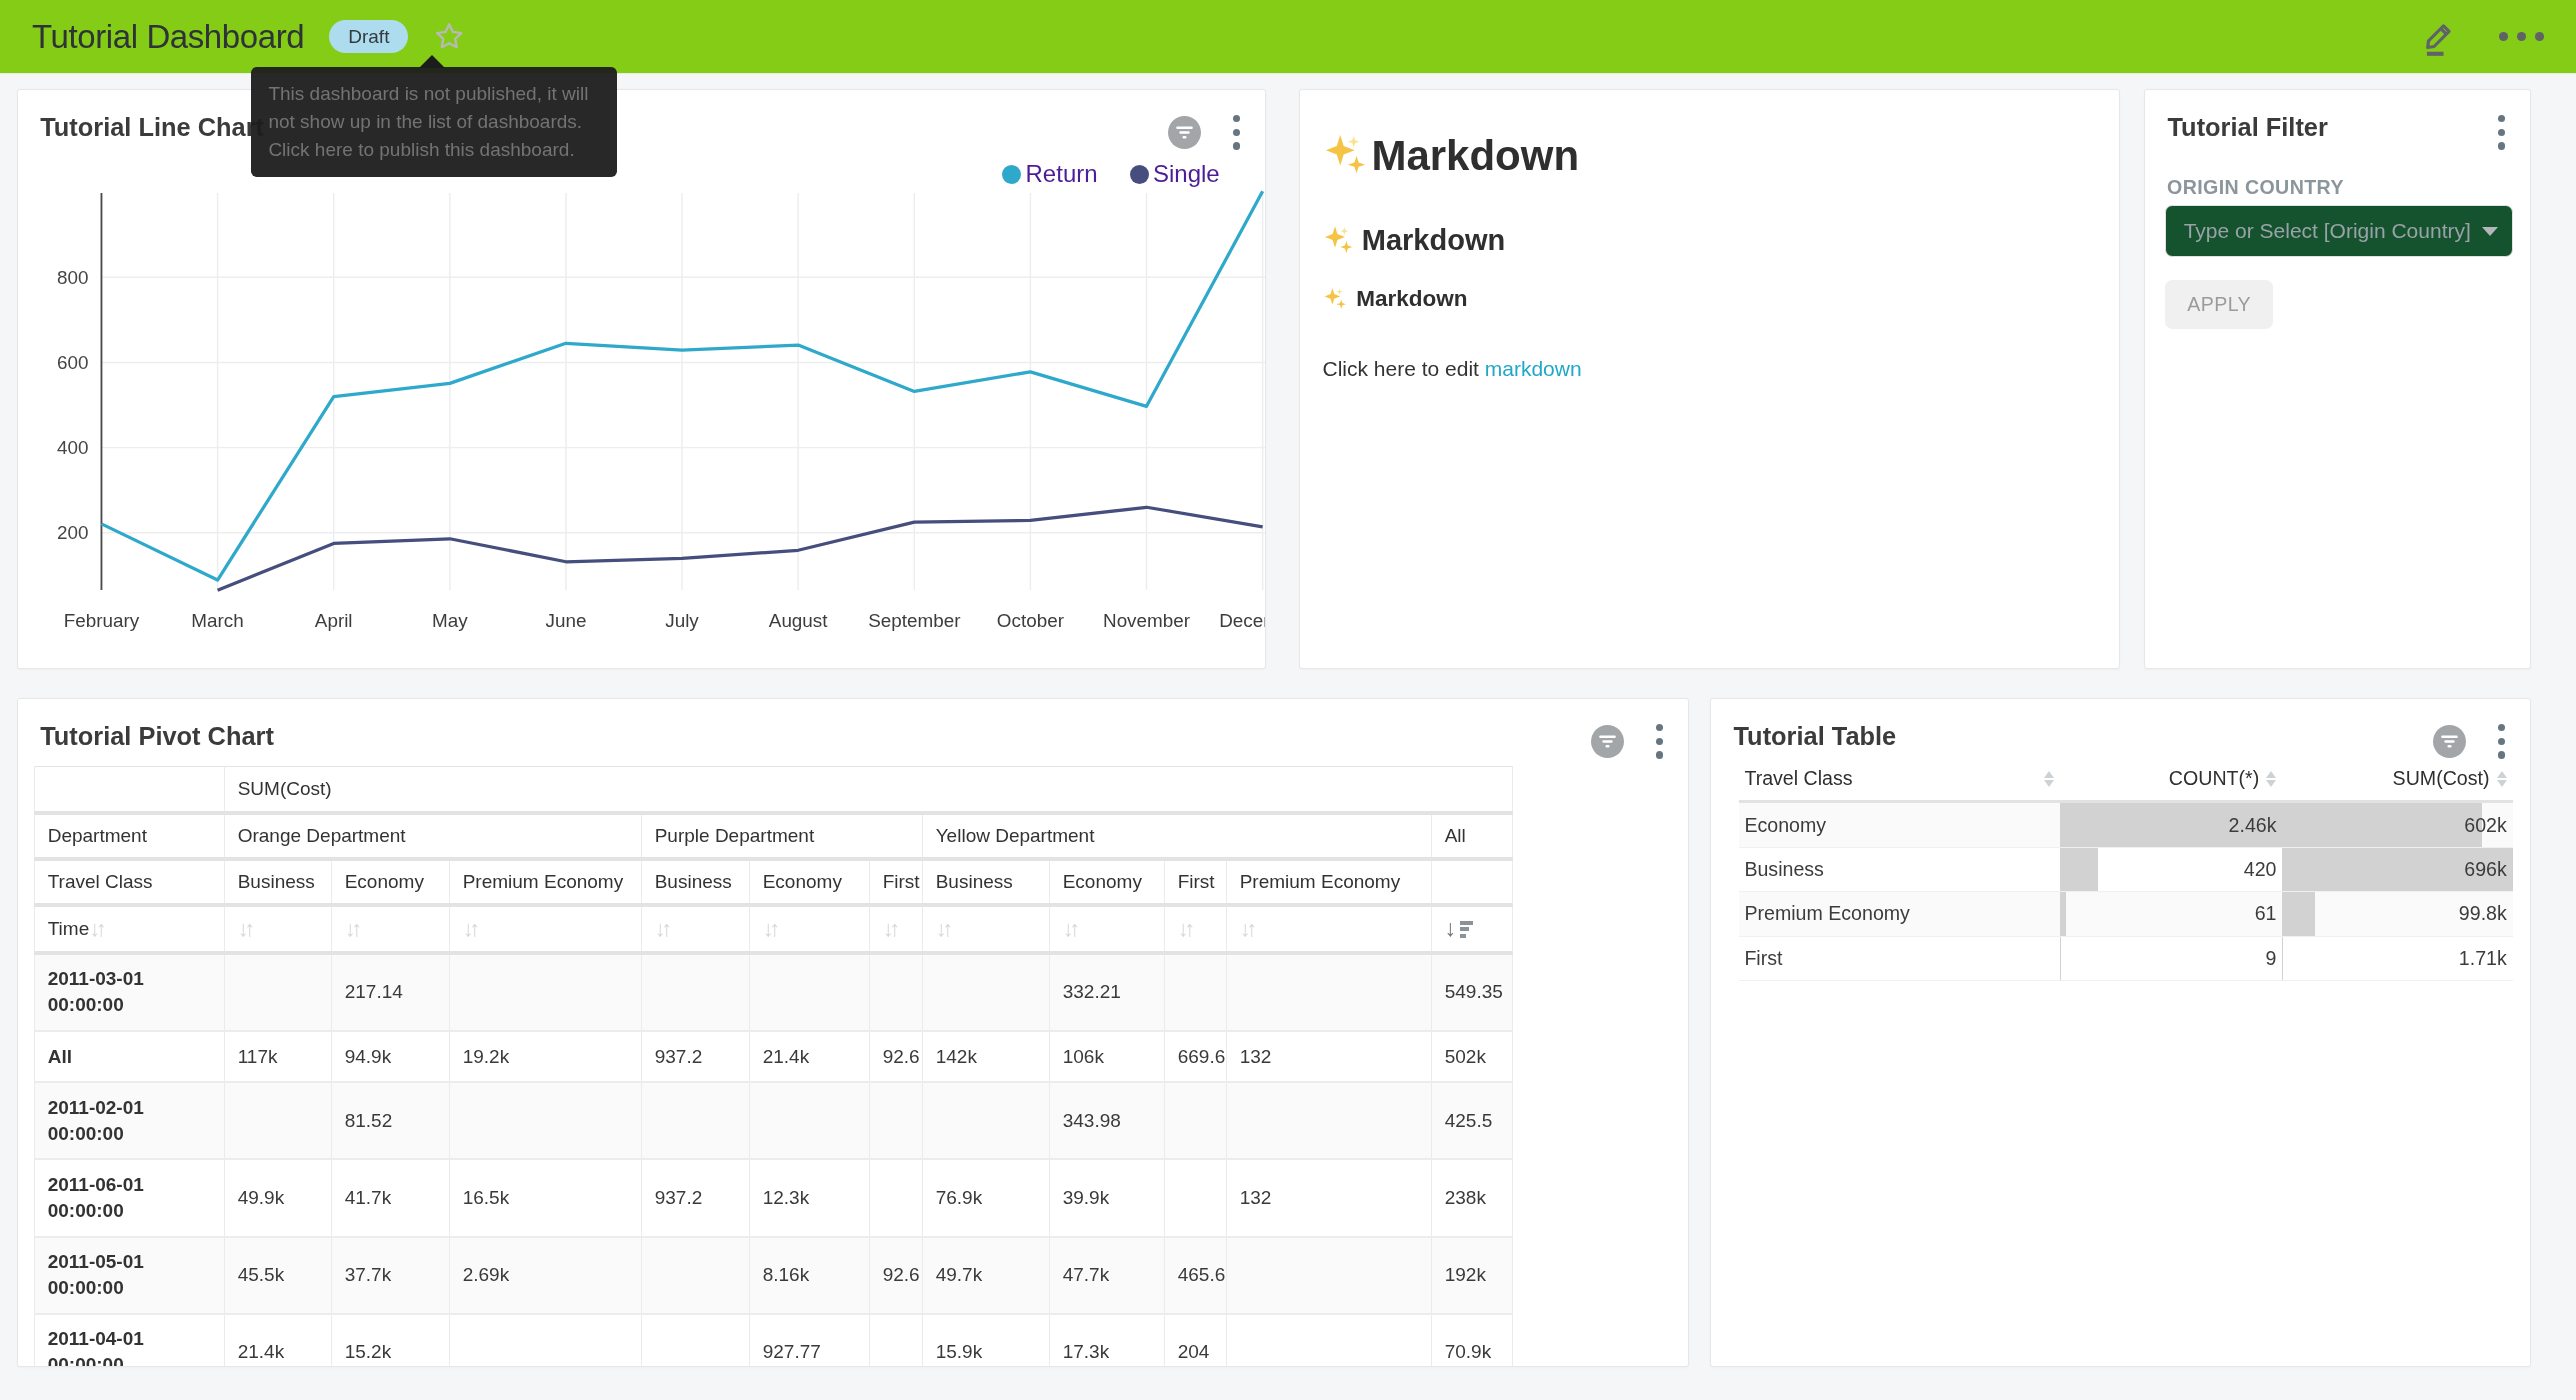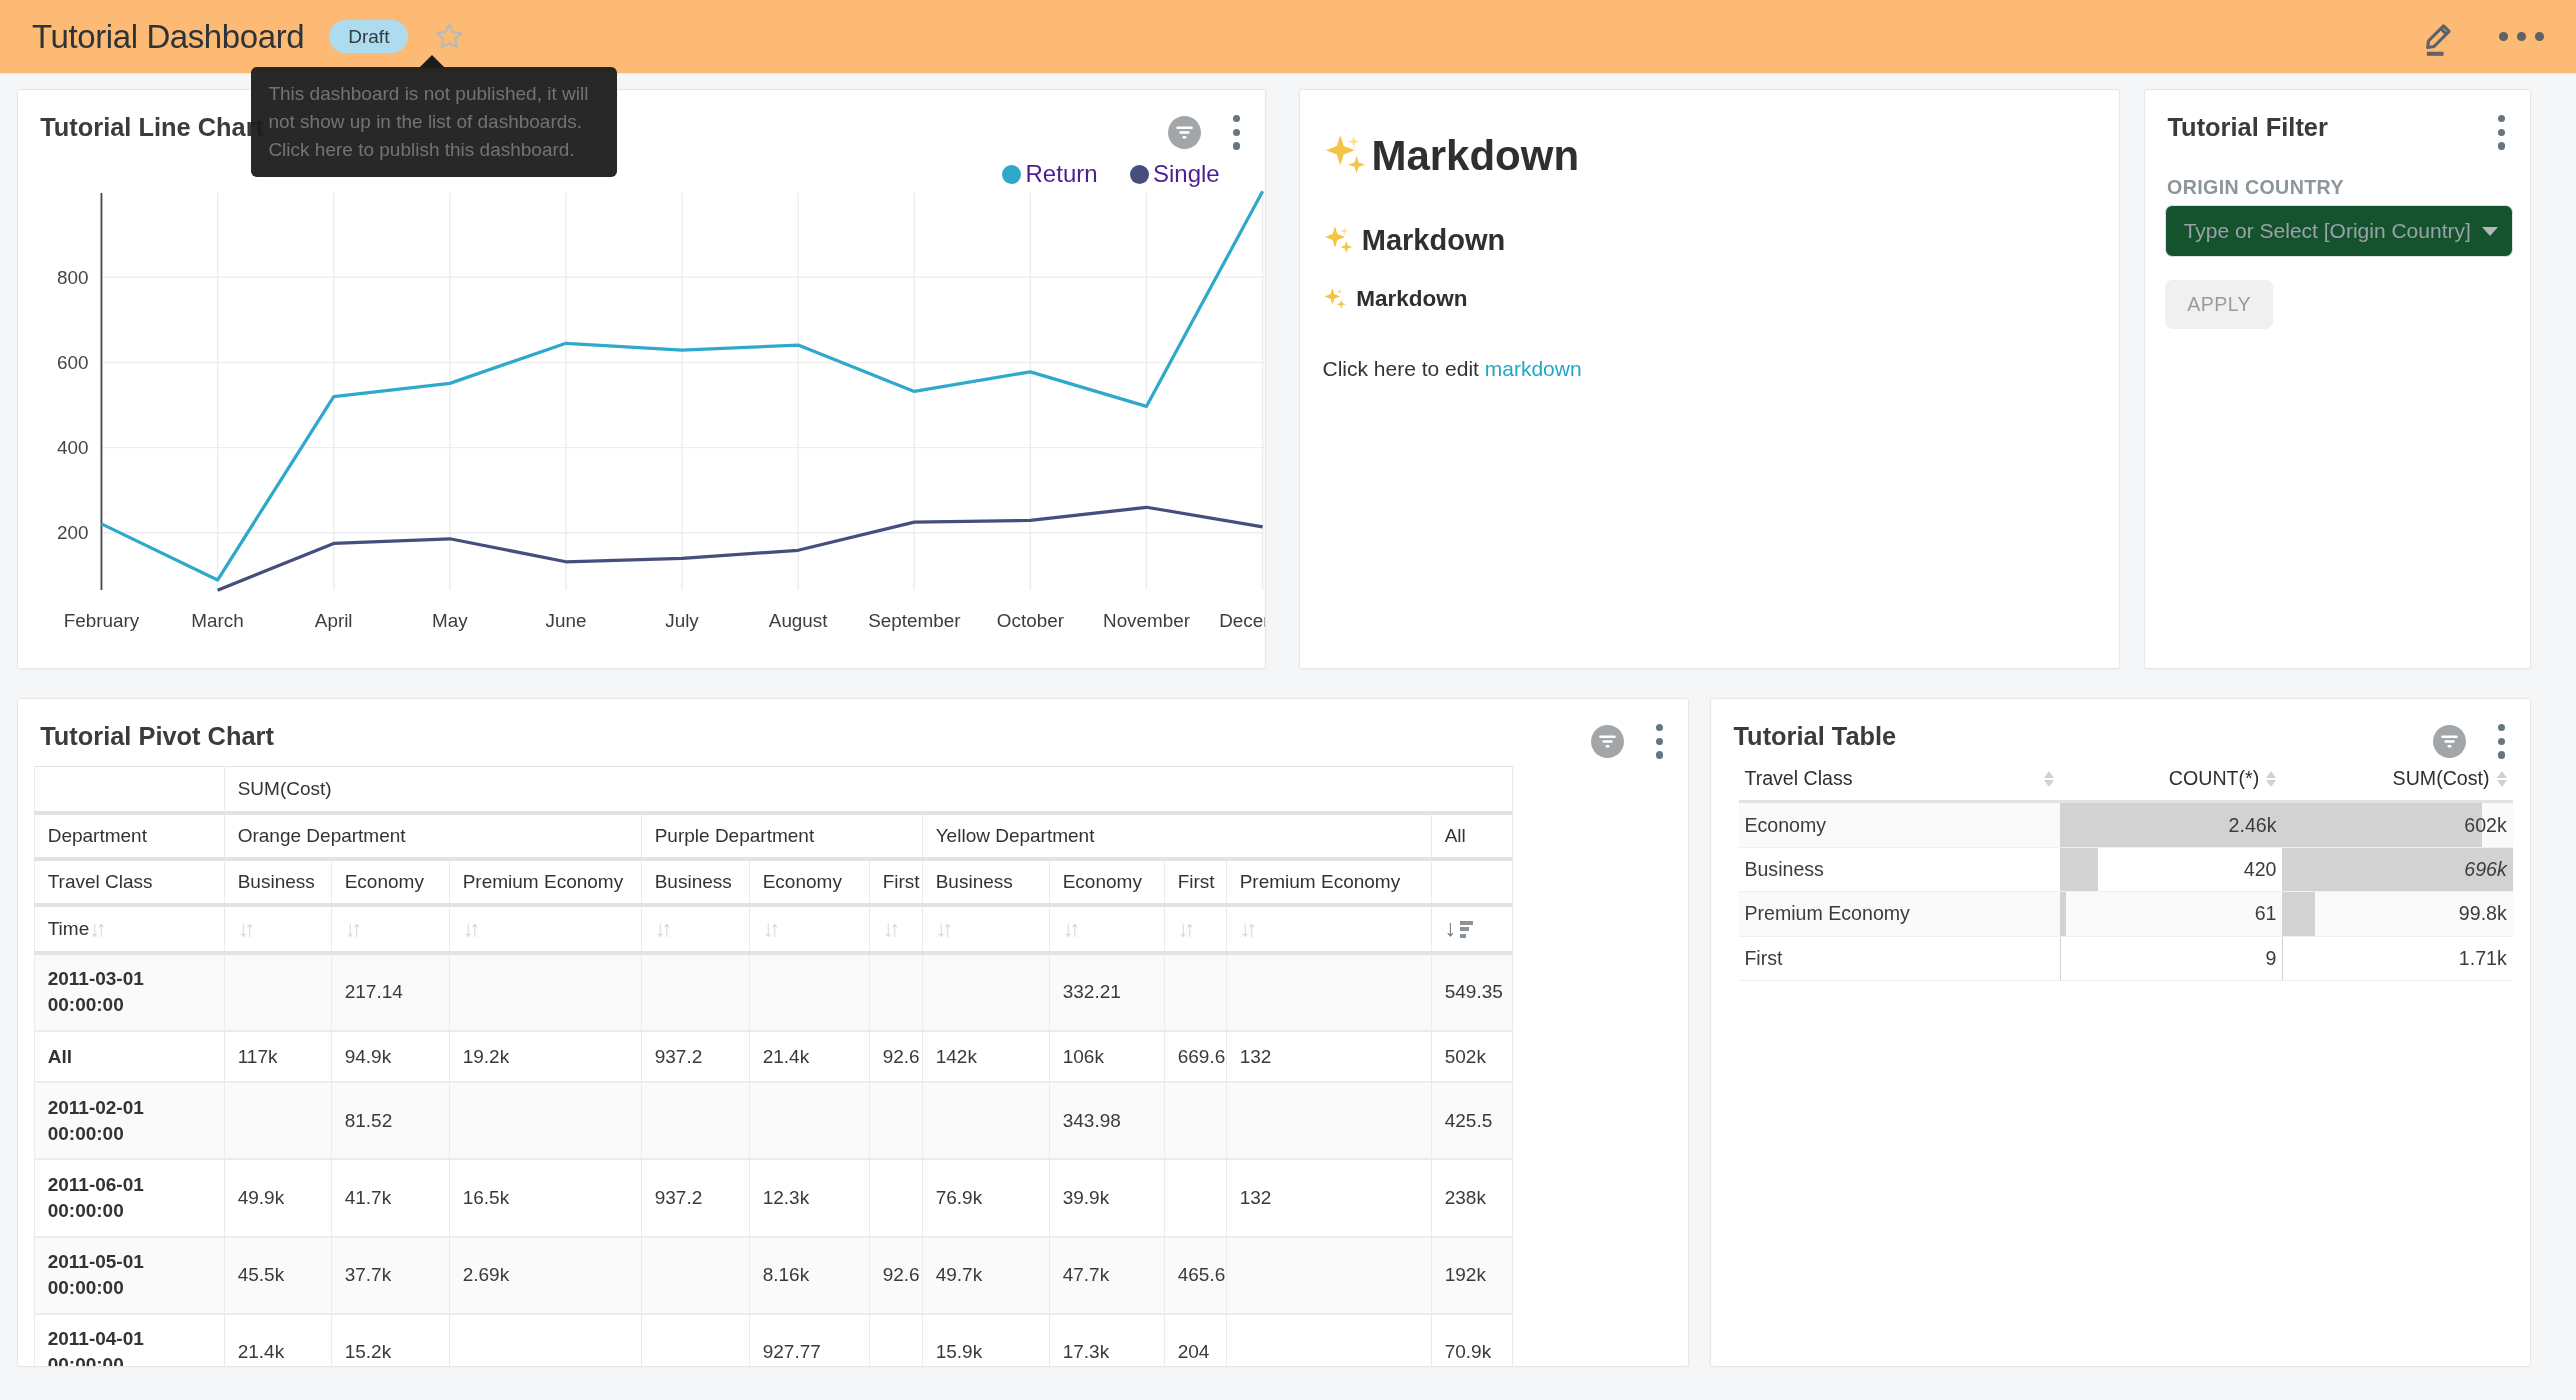--- a/index.html
+++ b/index.html
@@ -1,21 +1,21 @@
 <!DOCTYPE html>
 <html style="font-size:11.6px"><head>
 <meta charset="utf-8">
 <style>
   * { margin:0; padding:0; box-sizing:border-box; }
   html,body { width:2576px; height:1400px; }
   body { font-family:"Liberation Sans", sans-serif; background:#f5f6f7; color:#333; overflow:hidden; }
   #stage { position:relative; width:2576px; height:1400px; }
 
   
-  .topbar { position:absolute; left:0; top:0; width:2576px; height:74px; background:#fdba74;
+  .topbar { position:absolute; left:0; top:0; width:2576px; height:74px; background:#84cc16;
             border-bottom:1.5px solid #e8e8e8; display:flex; align-items:center; padding:0 32px; }
   .dash-title { font-size:33px; font-weight:500; color:#2e3338; letter-spacing:-0.4px; }
   .draft-pill { margin-left:25px; background:#aedcef; color:#343b40; font-size:19px;
                 padding:5.8px 19px; border-radius:29px; cursor:pointer; }
   .star-btn { margin-left:26px; display:flex; align-items:center; cursor:pointer; }
   .topbar-right { margin-left:auto; display:flex; align-items:center; gap:42px; }
   .icon-btn { cursor:pointer; display:flex; align-items:center; }
   .dots-h { display:flex; gap:9.4px; }
   .dots-h i { width:8.7px; height:8.7px; border-radius:50%; background:#5f6368; }
 
@@ -476,21 +476,21 @@
         </thead>
         <tbody id="ttable-body">
             <tr class="stripe">
               <td>Economy</td>
               <td class="num" style="background-image: linear-gradient(to right, rgb(210, 210, 210) 100%, rgba(0, 0, 0, 0) 100%);">2.46k</td>
               <td class="num" style="background-image: linear-gradient(to right, rgb(210, 210, 210) 86.5%, rgba(0, 0, 0, 0) 86.5%);">602k</td>
             </tr>
             <tr>
               <td>Business</td>
               <td class="num" style="background-image: linear-gradient(to right, rgb(210, 210, 210) 17%, rgba(0, 0, 0, 0) 17%);">420</td>
-              <td class="num" style="background-image: linear-gradient(to right, rgb(210, 210, 210) 100%, rgba(0, 0, 0, 0) 100%); font-style: italic;">696k</td>
+              <td class="num" style="background-image: linear-gradient(to right, rgb(210, 210, 210) 100%, rgba(0, 0, 0, 0) 100%);">696k</td>
             </tr>
             <tr class="stripe">
               <td>Premium Economy</td>
               <td class="num" style="background-image: linear-gradient(to right, rgb(210, 210, 210) 2.5%, rgba(0, 0, 0, 0) 2.5%);">61</td>
               <td class="num" style="background-image: linear-gradient(to right, rgb(210, 210, 210) 14.3%, rgba(0, 0, 0, 0) 14.3%);">99.8k</td>
             </tr>
             <tr>
               <td>First</td>
               <td class="num" style="background-image: linear-gradient(to right, rgb(210, 210, 210) 0.4%, rgba(0, 0, 0, 0) 0.4%);">9</td>
               <td class="num" style="background-image: linear-gradient(to right, rgb(210, 210, 210) 0.3%, rgba(0, 0, 0, 0) 0.3%);">1.71k</td>

